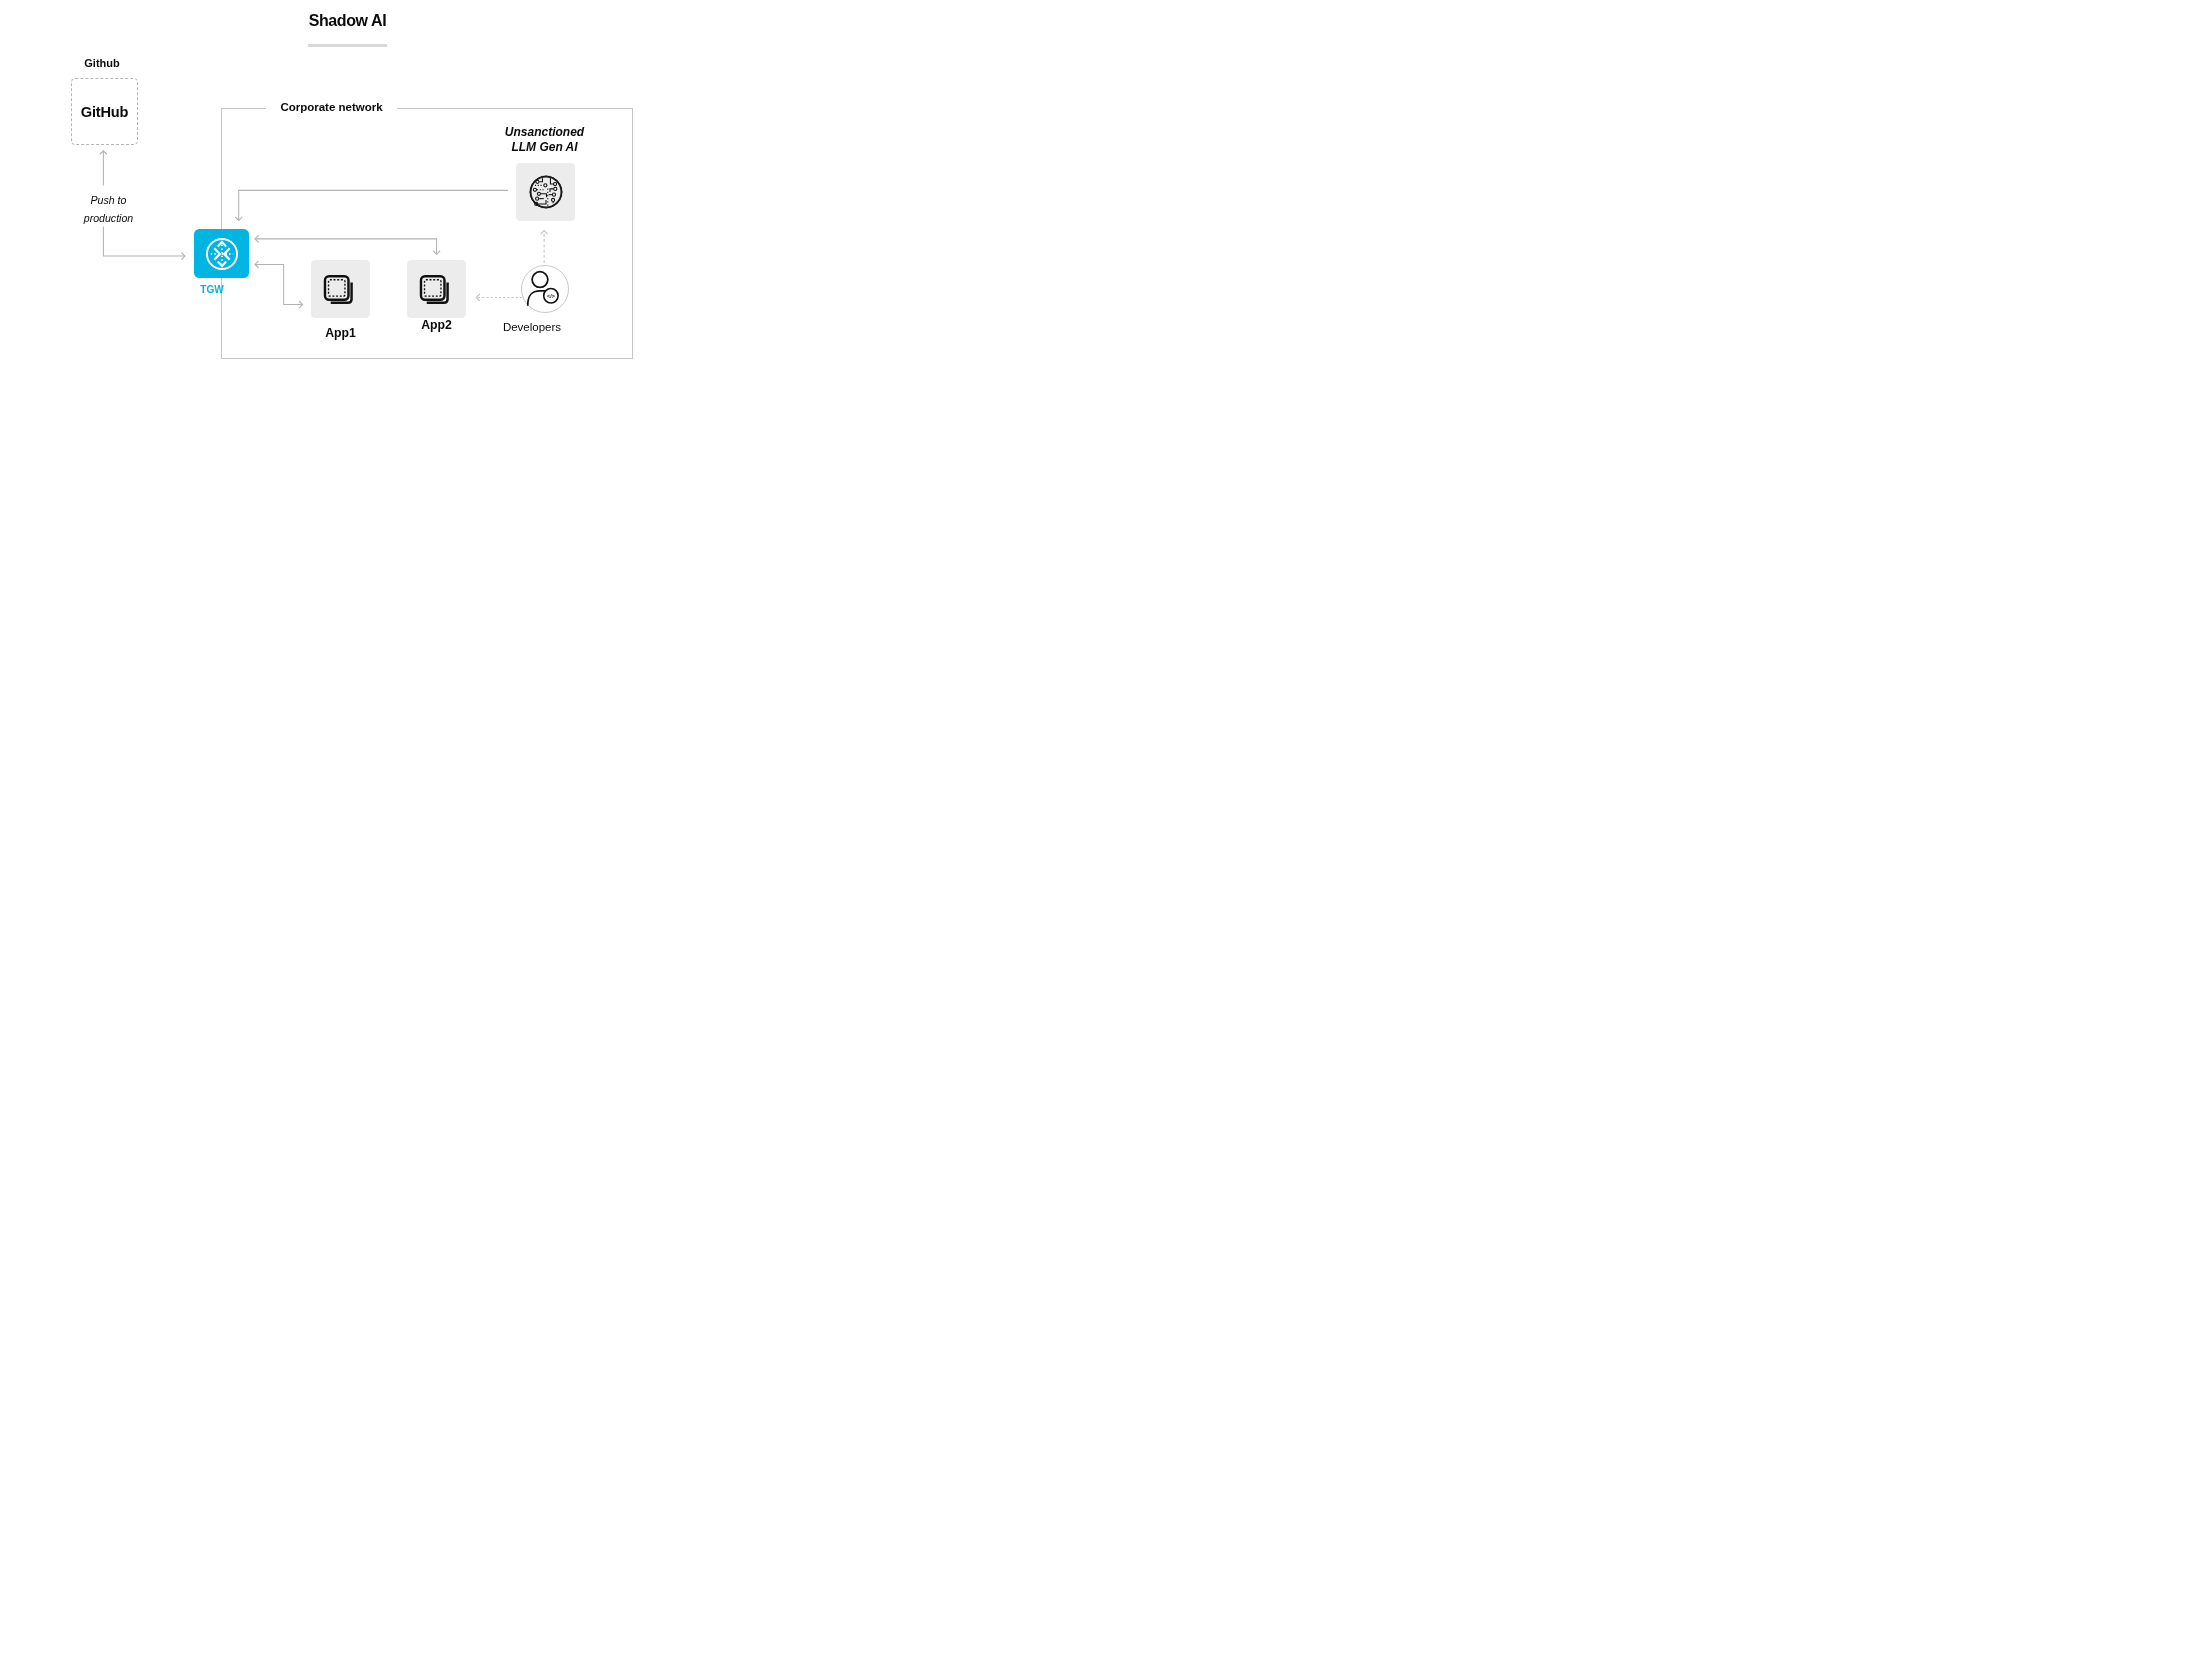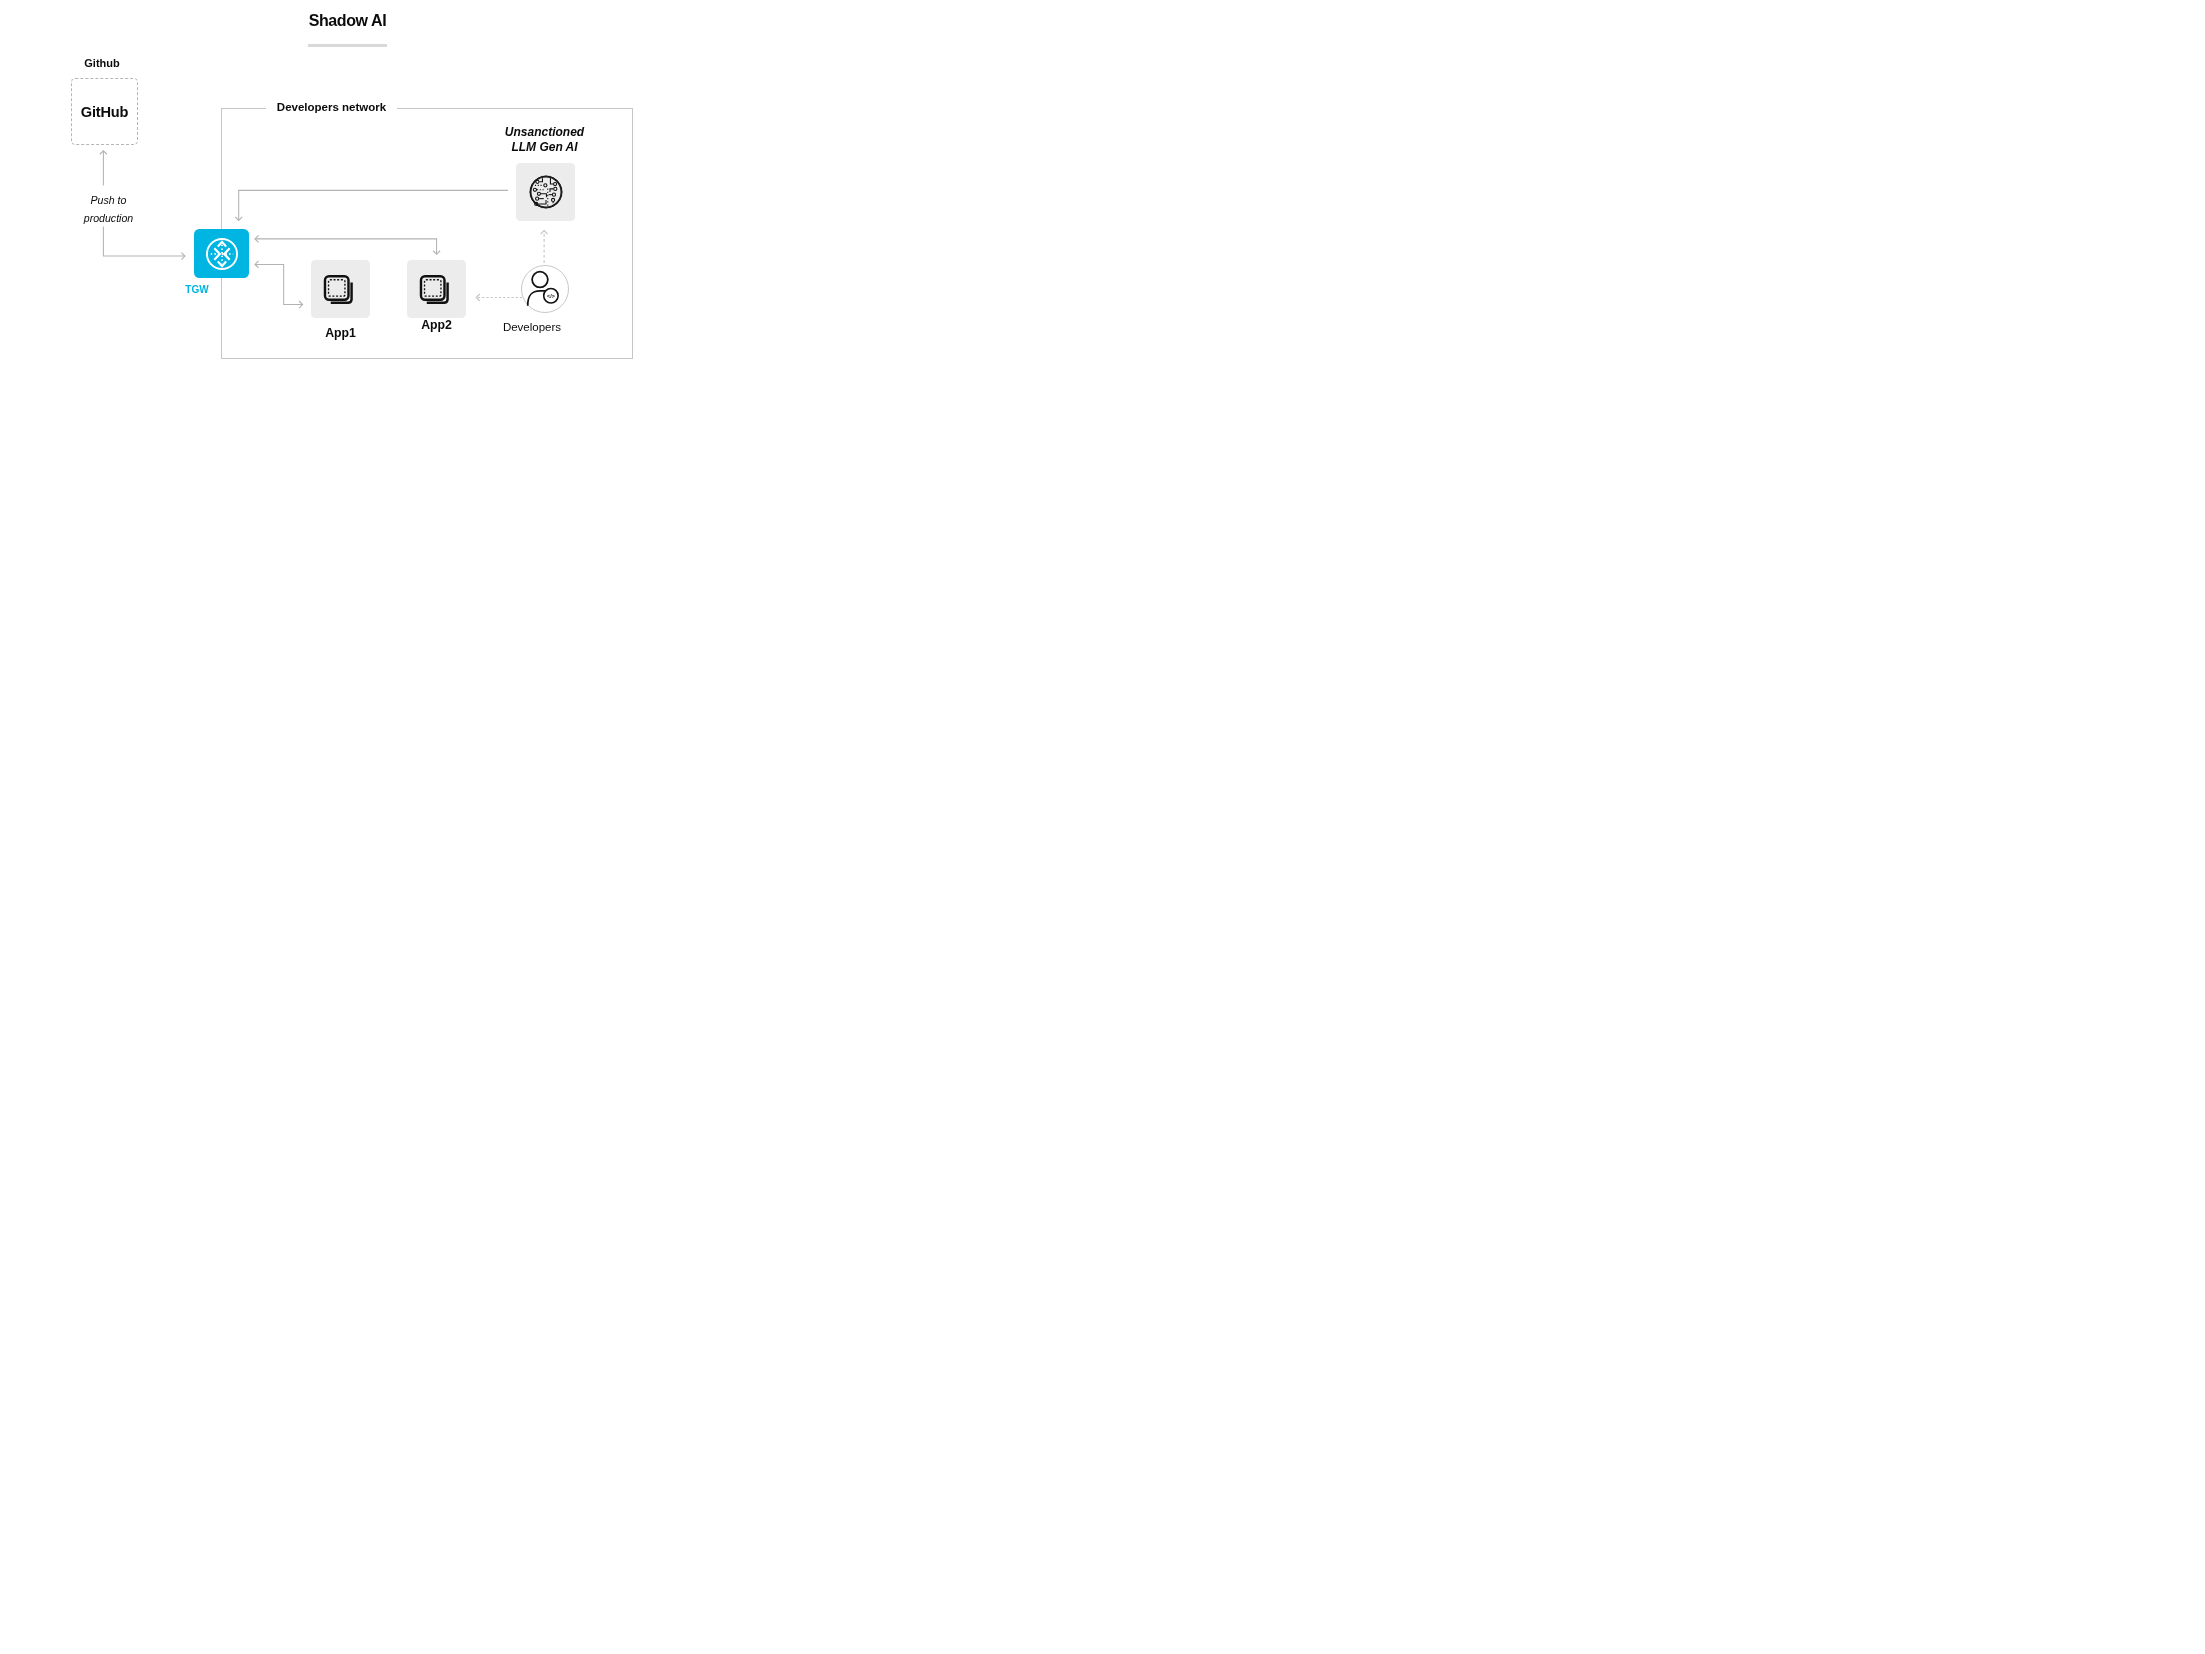--- a/index.html
+++ b/index.html
@@ -21,21 +21,21 @@
   .github-label{left:58px; top:57px; width:88px; font-size:11px; font-weight:700; z-index:4;}
   .github-box{left:71px; top:78px; width:65px; height:65px; border:0.9px dashed var(--dash-border);
               border-radius:4.4px; background:#fff; z-index:3; display:flex; align-items:center; justify-content:center;}
   .github-logo{font-size:14.6px; font-weight:800; letter-spacing:-0.2px;}
   .push-label{left:60px; top:191px; width:97px; font-size:10.6px; font-weight:400; line-height:18px; z-index:4;}
   .corp-box{left:221px; top:108px; width:412px; height:251px; border:0.9px solid var(--border-gray); z-index:1; box-sizing:border-box;}
   .corp-label{left:266px; top:101px; width:131px; height:13.2px; line-height:13.2px; background:#fff;
               font-size:11.5px; font-weight:700; z-index:4;}
   .tgw-box{left:194px; top:229px; width:55px; height:49px; border-radius:5.3px; background:var(--accent);
            z-index:3; display:flex; align-items:center; justify-content:center;}
-  .tgw-label{left:173px; top:284px; width:48px; font-size:10px; font-weight:700; color:var(--accent); z-index:4;}
+  .tgw-label{left:188px; top:284px; width:48px; font-size:10px; font-weight:700; color:var(--accent); z-index:4;}
   .llm-label{left:488px; top:125px; width:113px; font-size:12px; font-weight:700; line-height:15px; z-index:4;}
   .llm-box{left:516px; top:163px; width:59px; height:58px; border-radius:4.4px; background:var(--box-gray);
            z-index:3; display:flex; align-items:center; justify-content:center;}
   .app-box{top:260px; width:59px; height:58px; border-radius:4.4px; background:var(--box-gray);
            z-index:3; display:flex; align-items:center; justify-content:center;}
   .app1-box{left:311px;} .app2-box{left:407px;}
   .app-label{top:318px; width:59px; font-size:12.3px; font-weight:700; z-index:4;}
   .app1-label{left:311px;margin-top:8px;} .app2-label{left:407px;}
   .dev-circle{left:521px; top:265px; width:48px; height:48px; border:0.9px solid #c9c9c9; border-radius:50%;
               box-sizing:border-box; background:#fff; z-index:3; display:flex; align-items:center; justify-content:center;}
@@ -74,21 +74,21 @@
   <div class="abs title-underline"></div>
 
   <div class="abs github-label center">Github</div>
   <div class="abs github-box">
     <span class="github-logo">GitHub</span>
   </div>
   <div class="abs push-label center pre">Push to
 production</div>
 
   <div class="abs corp-box"></div>
-  <div class="abs corp-label center">Developers network</div>
+  <div class="abs corp-label center">Corporate network</div>
 
   <div class="abs tgw-box">
     <svg width="32" height="32" viewBox="0 0 100 100">
       <circle cx="50" cy="50" r="47" fill="none" stroke="#fff" stroke-width="6"></circle>
       <path d="M50,21 V79" fill="none" stroke="#fff" stroke-width="6" stroke-dasharray="4 7.5"></path>
       <path d="M15,50 H85" fill="none" stroke="#fff" stroke-width="6" stroke-dasharray="4 7.5"></path>
       <path d="M37,27 L50,12 L63,27" fill="none" stroke="#fff" stroke-width="7"></path>
       <path d="M37,73 L50,88 L63,73" fill="none" stroke="#fff" stroke-width="7"></path>
       <path d="M26,32 L43,50 L26,68" fill="none" stroke="#fff" stroke-width="7"></path>
       <path d="M74,32 L57,50 L74,68" fill="none" stroke="#fff" stroke-width="7"></path>

